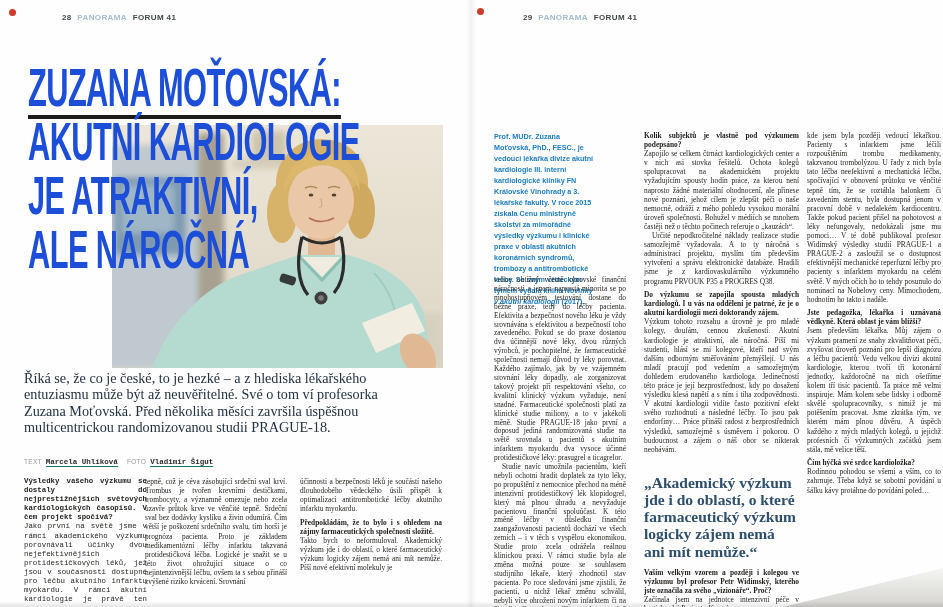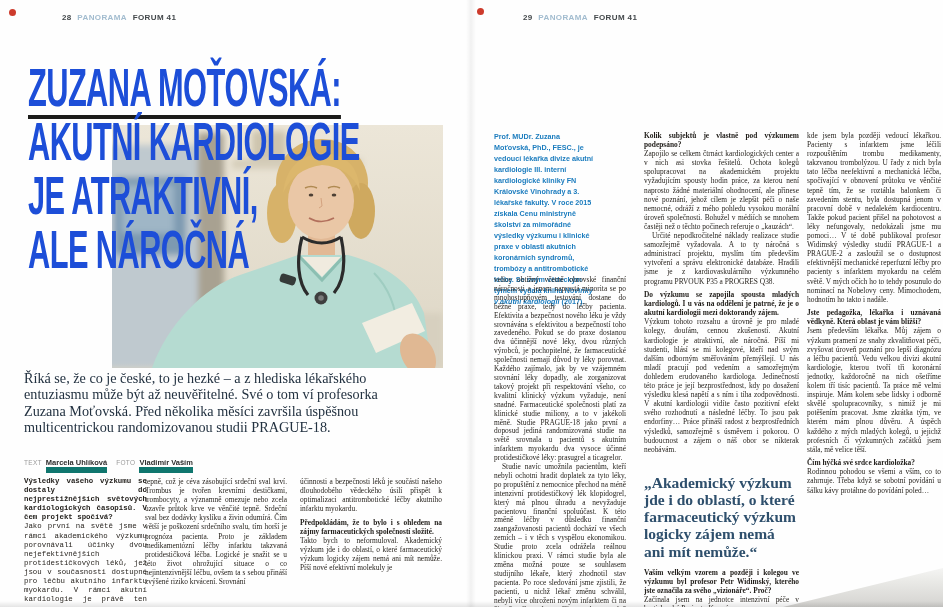--- a/index.html
+++ b/index.html
@@ -22,22 +22,22 @@
   .hl-row.underlined .hl-text{border-bottom:4px solid #1c1c1a;padding-bottom:1px;}
   
   .photo{position:absolute;left:112px;top:125px;width:331px;height:243px;z-index:1;margin:0;}
   .photo svg{display:block;}
   
   .intro{position:absolute;left:24px;top:370px;width:356px;z-index:2;
          font-size:14.2px;line-height:16.3px;color:#223140;margin:0;}
   
   .byline{position:absolute;left:24px;top:458px;font-family:"Liberation Sans",sans-serif;
           font-size:6.5px;color:#9a9a9a;letter-spacing:.3px;}
-  .byline .name{color:#2c2c2c;font-weight:bold;font-family:Liberation Sans, sans-serif;
-                font-size:7.5px;border-bottom:6px solid #0f766e;margin:0 7px 0 2px;letter-spacing:0;}
+  .byline .name{color:#2c2c2c;font-weight:bold;font-family:Liberation Mono, monospace;
+                font-size:7.5px;border-bottom:1px solid #0f766e;margin:0 7px 0 2px;letter-spacing:0;}
   
   .col{position:absolute;overflow:hidden;}
   .col .para{margin:0;font-size:7.4px;line-height:9.1px;text-align:justify;color:#28241f;}
   .col .para-q{font-weight:bold;margin-top:4.5px;color:#1f1c18;}
   .col .para:first-child{margin-top:0;}
   .col .para-a + .para-a{text-indent:8px;}
   .col-tight .para{line-height:8.9px;}
   .col .para-quote{font-weight:bold;font-size:15.5px;line-height:17.2px;color:#2e4f6c;
                    text-align:left;text-indent:0;margin:20px 0 8px 0;}
   
@@ -120,21 +120,21 @@
     <div class="hl-row"><span class="hl-text">JE ATRAKTIVNÍ,</span></div>
     <div class="hl-row"><span class="hl-text">ALE NÁROČNÁ</span></div>
   </h1>
 
   <p class="intro">Říká se, že co je české, to je hezké – a z hlediska lékařského entuziasmu může být až neuvěřitelné. Své o tom ví profesorka Zuzana Moťovská. Před několika měsíci završila úspěšnou multicentrickou randomizovanou studii PRAGUE-18.</p>
 
   <div class="byline">
     <span>TEXT</span>
     <span class="name">Marcela Uhlíková</span>
     <span>FOTO</span>
-    <span class="name">Vladimír Vaším</span>
+    <span class="name">Vladimír Šigut</span>
   </div>
 
   <div class="col" style="left:24px;top:477px;width:123px;height:128px;font-family:Liberation Mono, monospace;">
       <p class="para para-q">Výsledky vašeho výzkumu se dostaly do nejprestižnějších světových kardiologických časopisů. V čem projekt spočívá?</p>
       <p class="para para-a">Jako první na světě jsme v rámci akademického výzkumu porovnávali účinky dvou nejefektivnějších protidestičkových léků, jež jsou v současnosti dostupné pro léčbu akutního infarktu myokardu. V rámci akutní kardiologie je právě ten nejčastější diagnózou. Onemocnění způsobuje krevní sraženina, trombus, který se vytvoří na porušeném povrchu aterosklerotického plátu ve věnčité</p>
     </div>
   <div class="col" style="left:145px;top:477px;width:142px;height:128px;">
       <p class="para para-a">tepně, což je céva zásobující srdeční sval krví. Trombus je tvořen krevními destičkami, trombocyty, a významně omezuje nebo zcela uzavře průtok krve ve věnčité tepně. Srdeční sval bez dodávky kyslíku a živin odumírá. Čím větší je poškození srdečního svalu, tím horší je prognóza pacienta. Proto je základem medikamentózní léčby infarktu takzvaná protidestičková léčba. Logické je snažit se u této život ohrožující situace o co nejintenzivnější léčbu, ovšem ta s sebou přináší zvýšené riziko krvácení. Srovnání</p>
     </div>
   <div class="col" style="left:300px;top:477px;width:142px;height:128px;">

